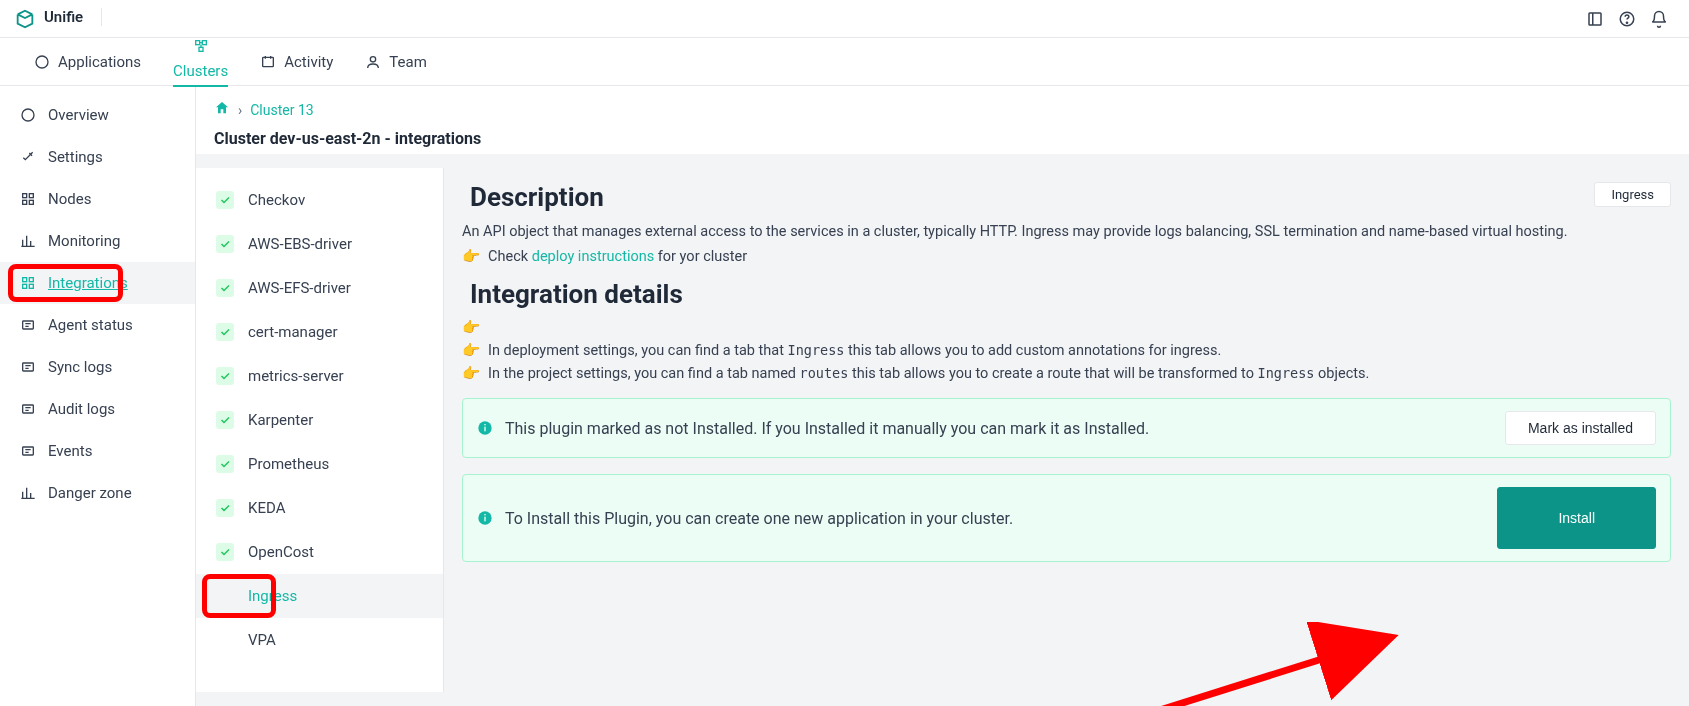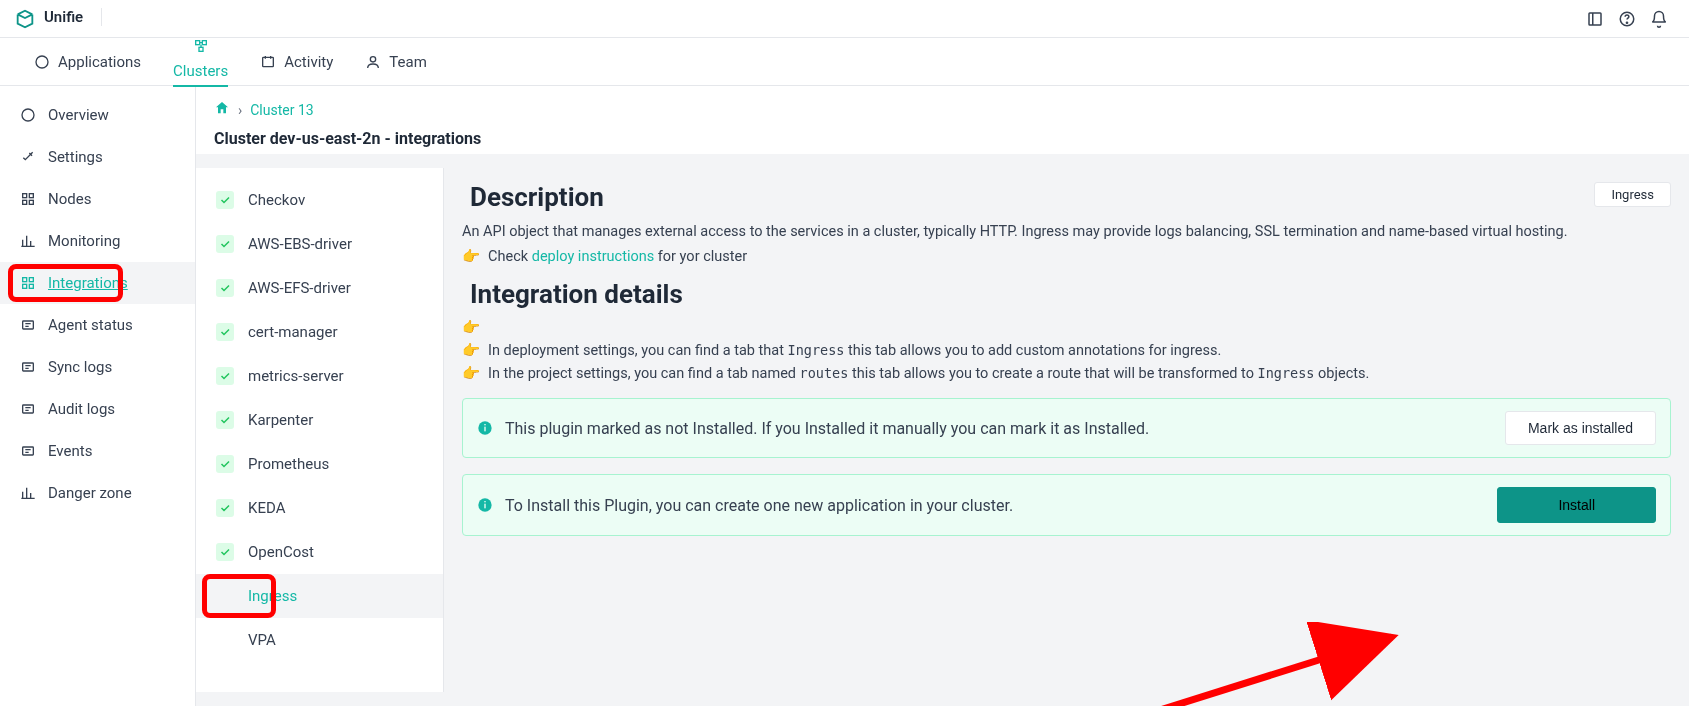--- a/index.html
+++ b/index.html
@@ -68,21 +68,21 @@
   p.body-p { font-size:14.5px; color:var(--text-soft); line-height:1.4; margin:0 0 6px 0;}
   .bullet-line { font-size:14.5px; color:var(--text-soft); margin:6px 0; display:flex; gap:8px; align-items:baseline;}
   .bullet-line .emoji { flex-shrink:0;}
   .link { color:var(--teal); cursor:pointer;}
   code.inline { font-family: ui-monospace, SFMono-Regular, Menlo, monospace; font-size:13.5px; background:transparent;}
   .alert { border:1px solid #a7f3d0; background:var(--bg-green-tint); border-radius:4px; padding:12px 14px; display:flex; align-items:center; gap:12px; margin:16px 0; }
   .alert .info-ico { width:16px; height:16px; color:var(--teal); flex-shrink:0; display:flex; align-items:center; justify-content:center;}
   .alert .info-ico svg { width:16px;height:16px;}
   .alert .msg { flex:1; font-size:16px; color:var(--text-soft);}
   .btn { padding:8px 22px; border:1px solid var(--border); background:#fff; border-radius:3px; font-size:14px; color:var(--text); cursor:pointer;}
-  .btn.primary { background:var(--teal-dark); color:#000000; border-color:var(--teal-dark); padding:9px 60px;}
+  .btn.primary { background:var(--teal-dark); color:#ffffff; border-color:var(--teal-dark); padding:22px 60px;}
   
   
   .ann-arrow { position:absolute; width:320px; height:110px; pointer-events:none;}
 </style>
 </head>
 <body>
 
 <div class="topbar">
   <div class="logo-blk">
     <svg class="logo" viewBox="0 0 24 24" fill="none" stroke="#0d9488" stroke-width="2">

